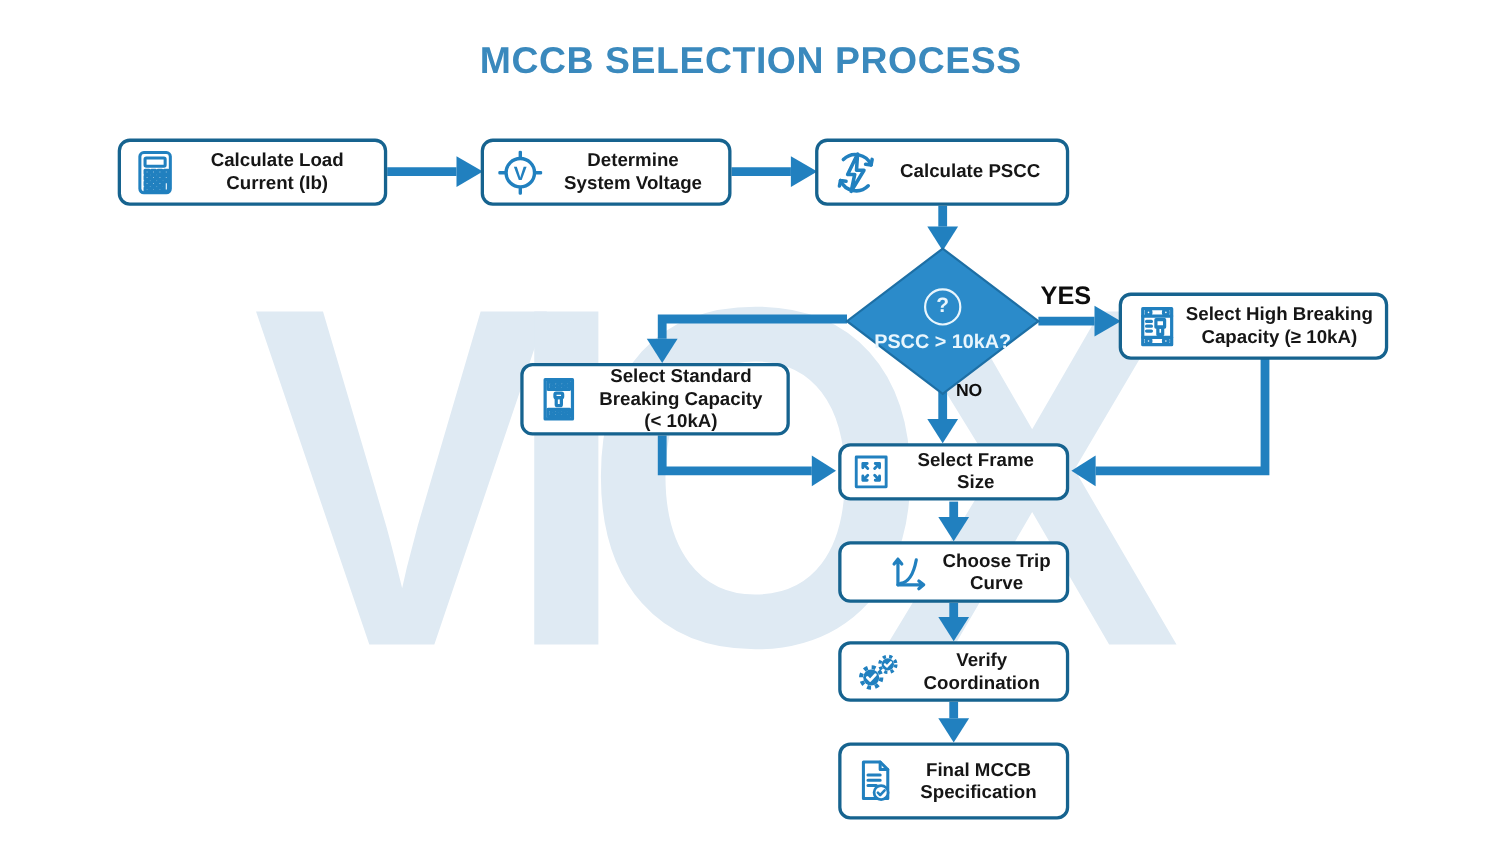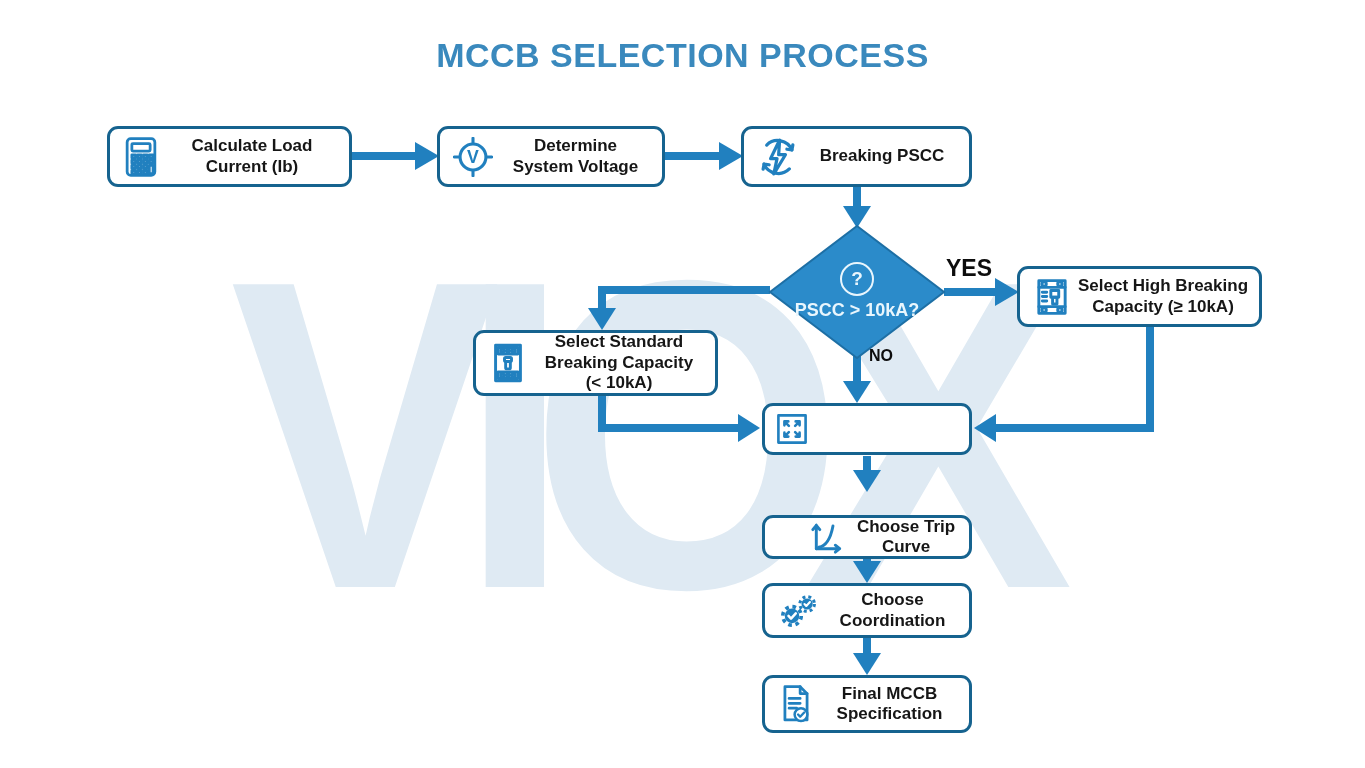--- a/index.html
+++ b/index.html
@@ -154,21 +154,21 @@
 <div class="box" style="left:741px;top:126px;width:231px;height:61px;">
   <span class="icon">
     <svg width="42" height="42" viewBox="0 0 26 26">
       <path class="ic" d="M6,5.6 A9.6,9.6 0 0 1 21.6,8.6"></path>
       <path class="ic" stroke-width="1.7" d="M21.6,8.6 l-3.1,-0.4 M21.6,8.6 l0.6,-3.1"></path>
       <path class="ic" d="M20,20.4 A9.6,9.6 0 0 1 4.4,17.4"></path>
       <path class="ic" stroke-width="1.7" d="M4.4,17.4 l3.1,0.4 M4.4,17.4 l-0.6,3.1"></path>
       <polygon class="ic" stroke-width="1.7" points="14,2.5 8.4,14 12.4,14 10.4,23.5 17.6,11.6 13.4,11.6"></polygon>
     </svg>
   </span>
-  <span class="label lbl-lg">Breaking PSCC</span>
+  <span class="label lbl-lg">Calculate PSCC</span>
 </div>
 
 <div class="diamond-content">
   <span class="q-circle">?</span>
   <span class="diamond-label">PSCC &gt; 10kA?</span>
 </div>
 <div class="branch-label yes">YES</div>
 <div class="branch-label no">NO</div>
 
 <div class="box" style="left:1017px;top:266px;width:245px;height:61px;">
@@ -213,23 +213,24 @@
 <div class="box" style="left:762px;top:403px;width:210px;height:52px;padding-left:10px;">
   <span class="icon">
     <svg width="34" height="34" viewBox="0 0 26 26">
       <rect class="ic" x="2.6" y="2.6" width="20.8" height="20.8"></rect>
       <path class="ic" stroke-width="1.8" d="M10.6,10.6 L7.2,7.2 M7.2,7.2 v3 M7.2,7.2 h3"></path>
       <path class="ic" stroke-width="1.8" d="M15.4,10.6 L18.8,7.2 M18.8,7.2 v3 M18.8,7.2 h-3"></path>
       <path class="ic" stroke-width="1.8" d="M10.6,15.4 L7.2,18.8 M7.2,18.8 v-3 M7.2,18.8 h3"></path>
       <path class="ic" stroke-width="1.8" d="M15.4,15.4 L18.8,18.8 M18.8,18.8 v-3 M18.8,18.8 h-3"></path>
     </svg>
   </span>
-</div>
-
-<div class="box" style="left:762px;top:515px;width:210px;height:44px;padding-left:44px;">
+  <span class="label lbl-lg">Select Frame Size</span>
+</div>
+
+<div class="box" style="left:762px;top:492px;width:210px;height:56px;padding-left:44px;">
   <span class="icon">
     <svg width="38" height="38" viewBox="0 0 26 26">
       <path class="ic" d="M5,21 V5 M5,5 l-2.4,3 M5,5 l2.4,3"></path>
       <path class="ic" d="M5,21 H21 M21,21 l-3,-2.4 M21,21 l-3,2.4"></path>
       <path class="ic" d="M6.6,20 C12,19.4 14.8,14 16.4,5.5"></path>
     </svg>
   </span>
   <span class="label">Choose Trip
 Curve</span>
 </div>
@@ -238,25 +239,25 @@
   <span class="icon">
     <svg width="42" height="38" viewBox="0 0 30 26">
       <circle cx="20.8" cy="8" r="5.2" fill="none" stroke="#2180bf" stroke-width="2.2" stroke-dasharray="2.1 2.1"></circle>
       <circle cx="20.8" cy="8" r="4" fill="#2180bf"></circle>
       <path d="M18.9,8 l1.3,1.4 l2.6,-2.8" stroke="#ffffff" stroke-width="1.5" fill="none" stroke-linecap="round" stroke-linejoin="round"></path>
       <circle cx="10" cy="16.5" r="6.6" fill="none" stroke="#2180bf" stroke-width="2.6" stroke-dasharray="2.6 2.6"></circle>
       <circle cx="10" cy="16.5" r="5.2" fill="#2180bf"></circle>
       <path d="M7.5,16.5 l1.8,1.9 l3.4,-3.7" stroke="#ffffff" stroke-width="1.8" fill="none" stroke-linecap="round" stroke-linejoin="round"></path>
     </svg>
   </span>
-  <span class="label">Choose
+  <span class="label">Verify
 Coordination</span>
 </div>
 
-<div class="box" style="left:762px;top:675px;width:210px;height:58px;">
+<div class="box" style="left:762px;top:675px;width:210px;height:70px;">
   <span class="icon">
     <svg width="36" height="42" viewBox="0 0 26 30">
       <path class="ic" d="M5,2.5 H16 L21,7.5 V26.5 H5 Z"></path>
       <path class="ic" stroke-width="1.6" d="M16,2.5 V7.5 H21"></path>
       <path class="ic" stroke-width="1.6" d="M8,11 h8 M8,14.5 h8 M8,18 h5.5"></path>
       <circle cx="16.6" cy="22.6" r="4.6" fill="#ffffff" stroke="#2180bf" stroke-width="1.8"></circle>
       <path d="M14.5,22.6 l1.5,1.6 l2.9,-3.1" stroke="#2180bf" stroke-width="1.7" fill="none" stroke-linecap="round" stroke-linejoin="round"></path>
     </svg>
   </span>
   <span class="label">Final MCCB

